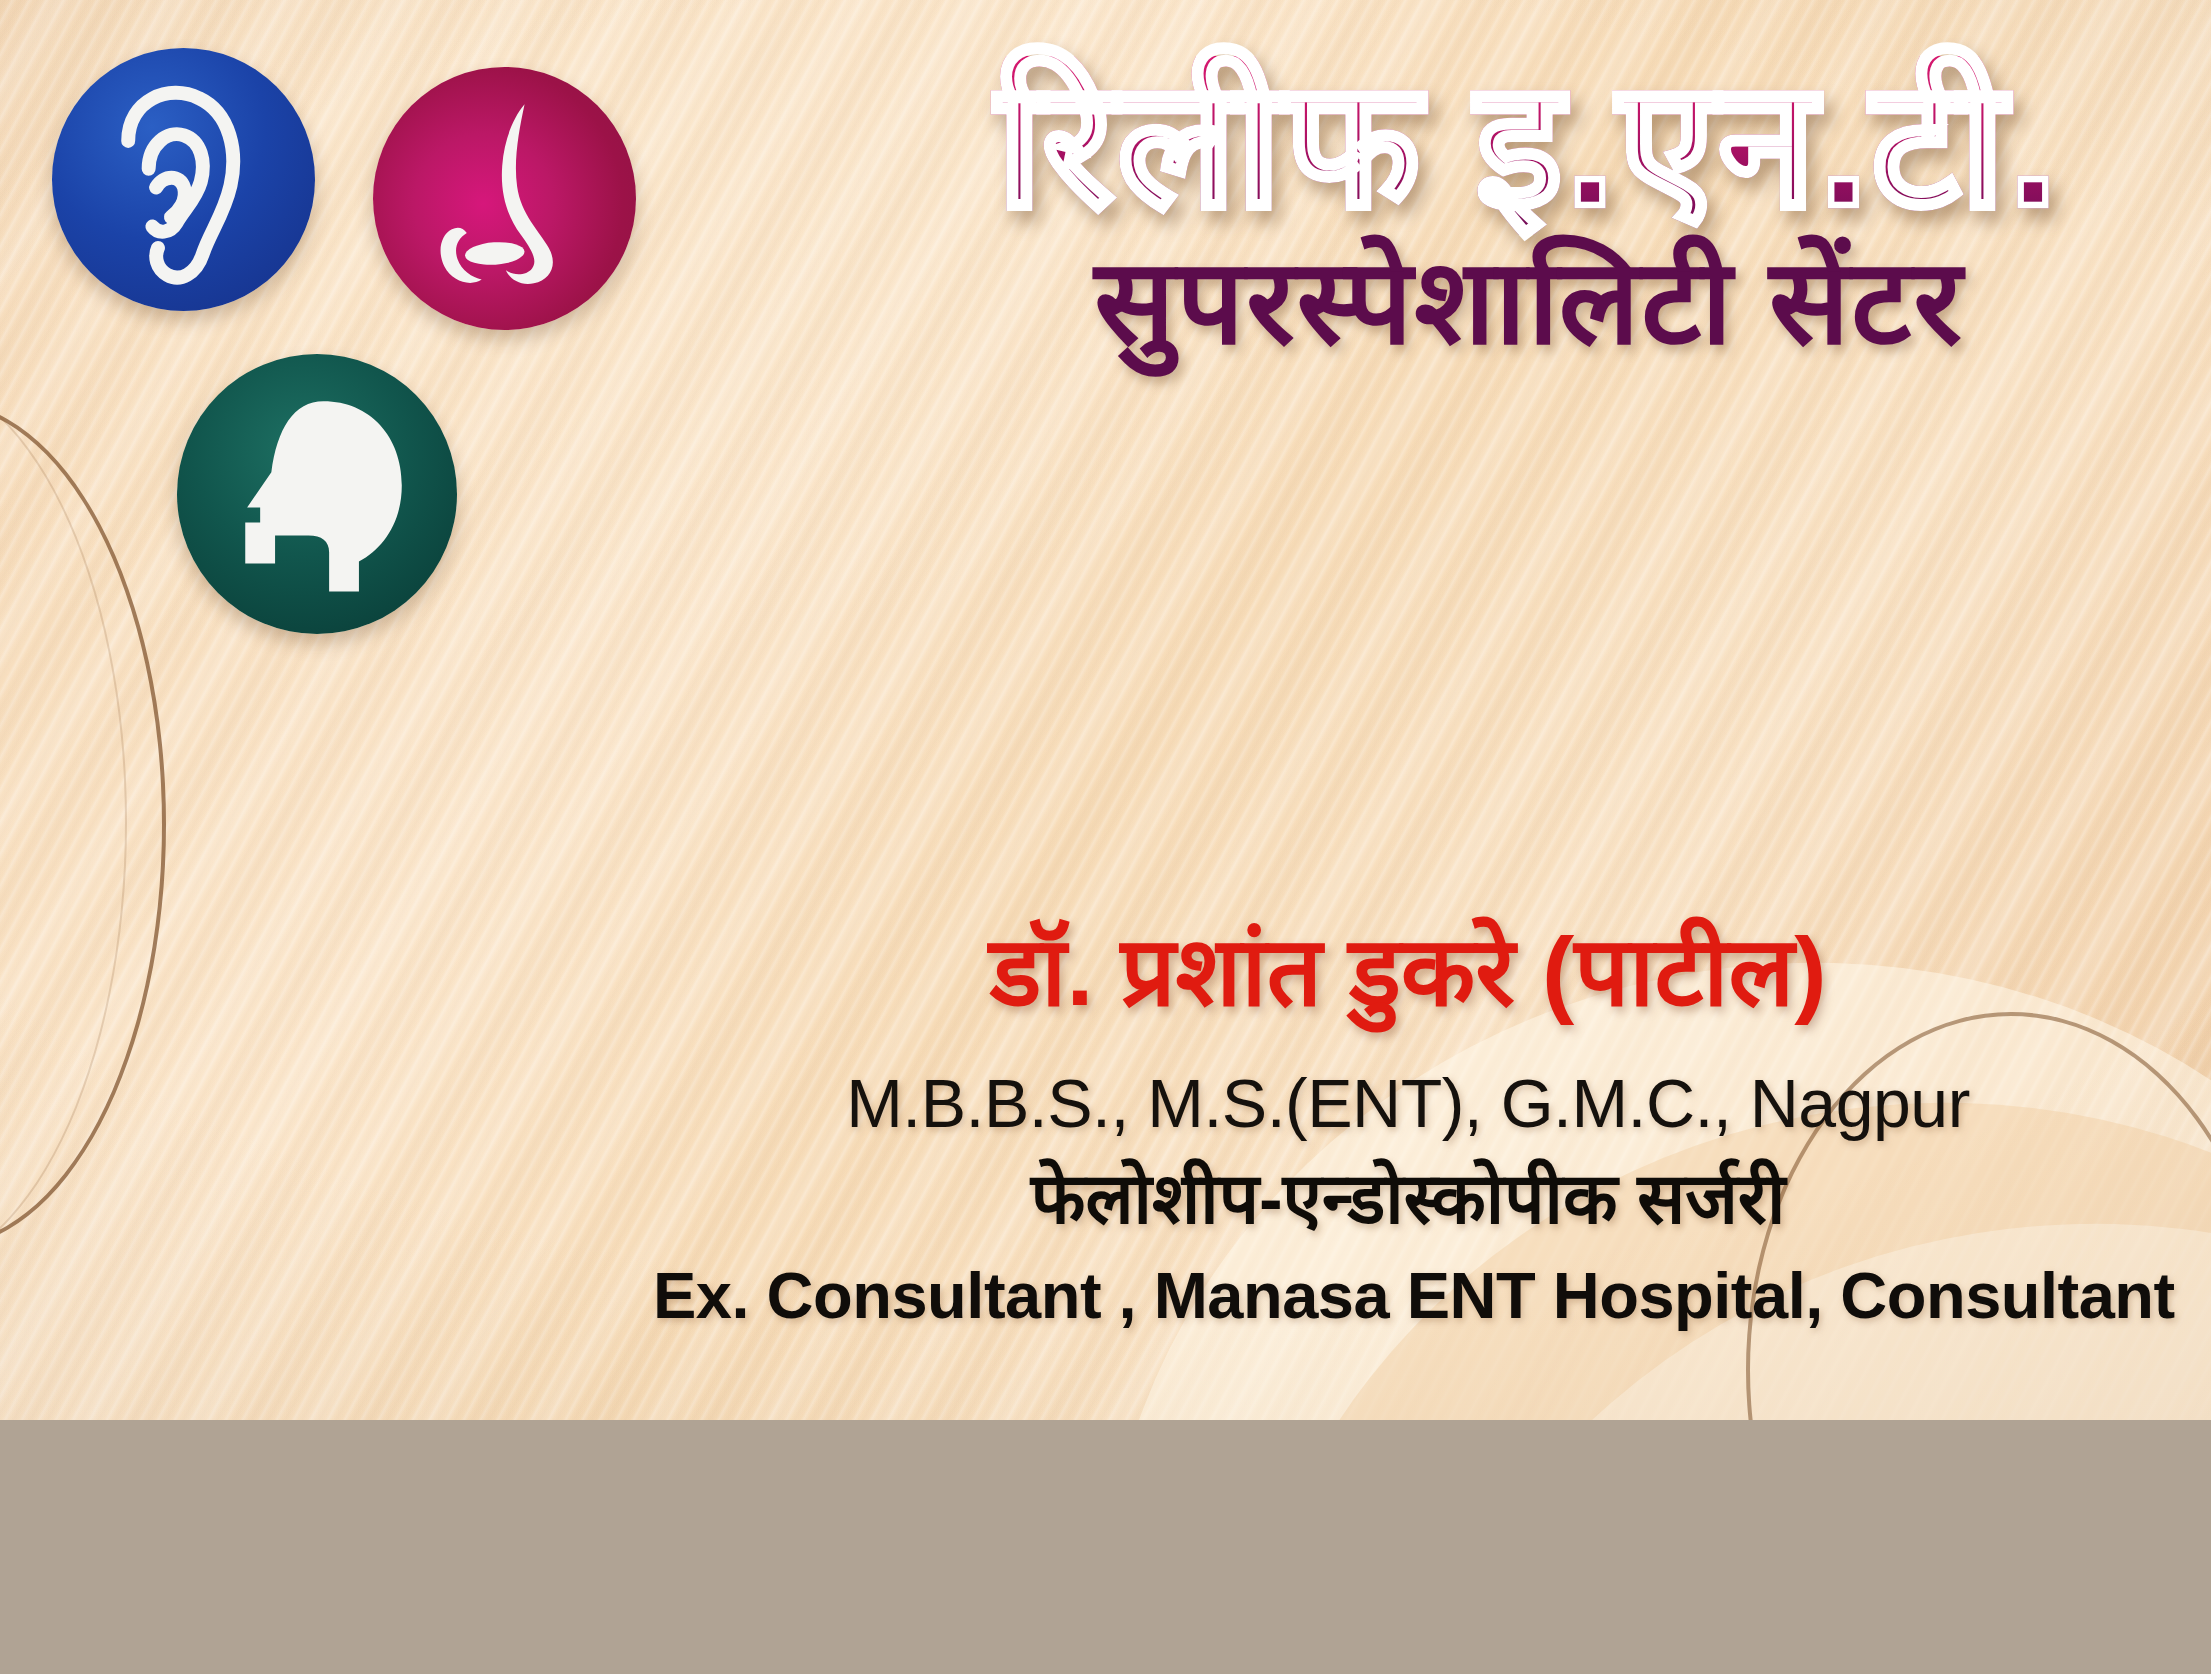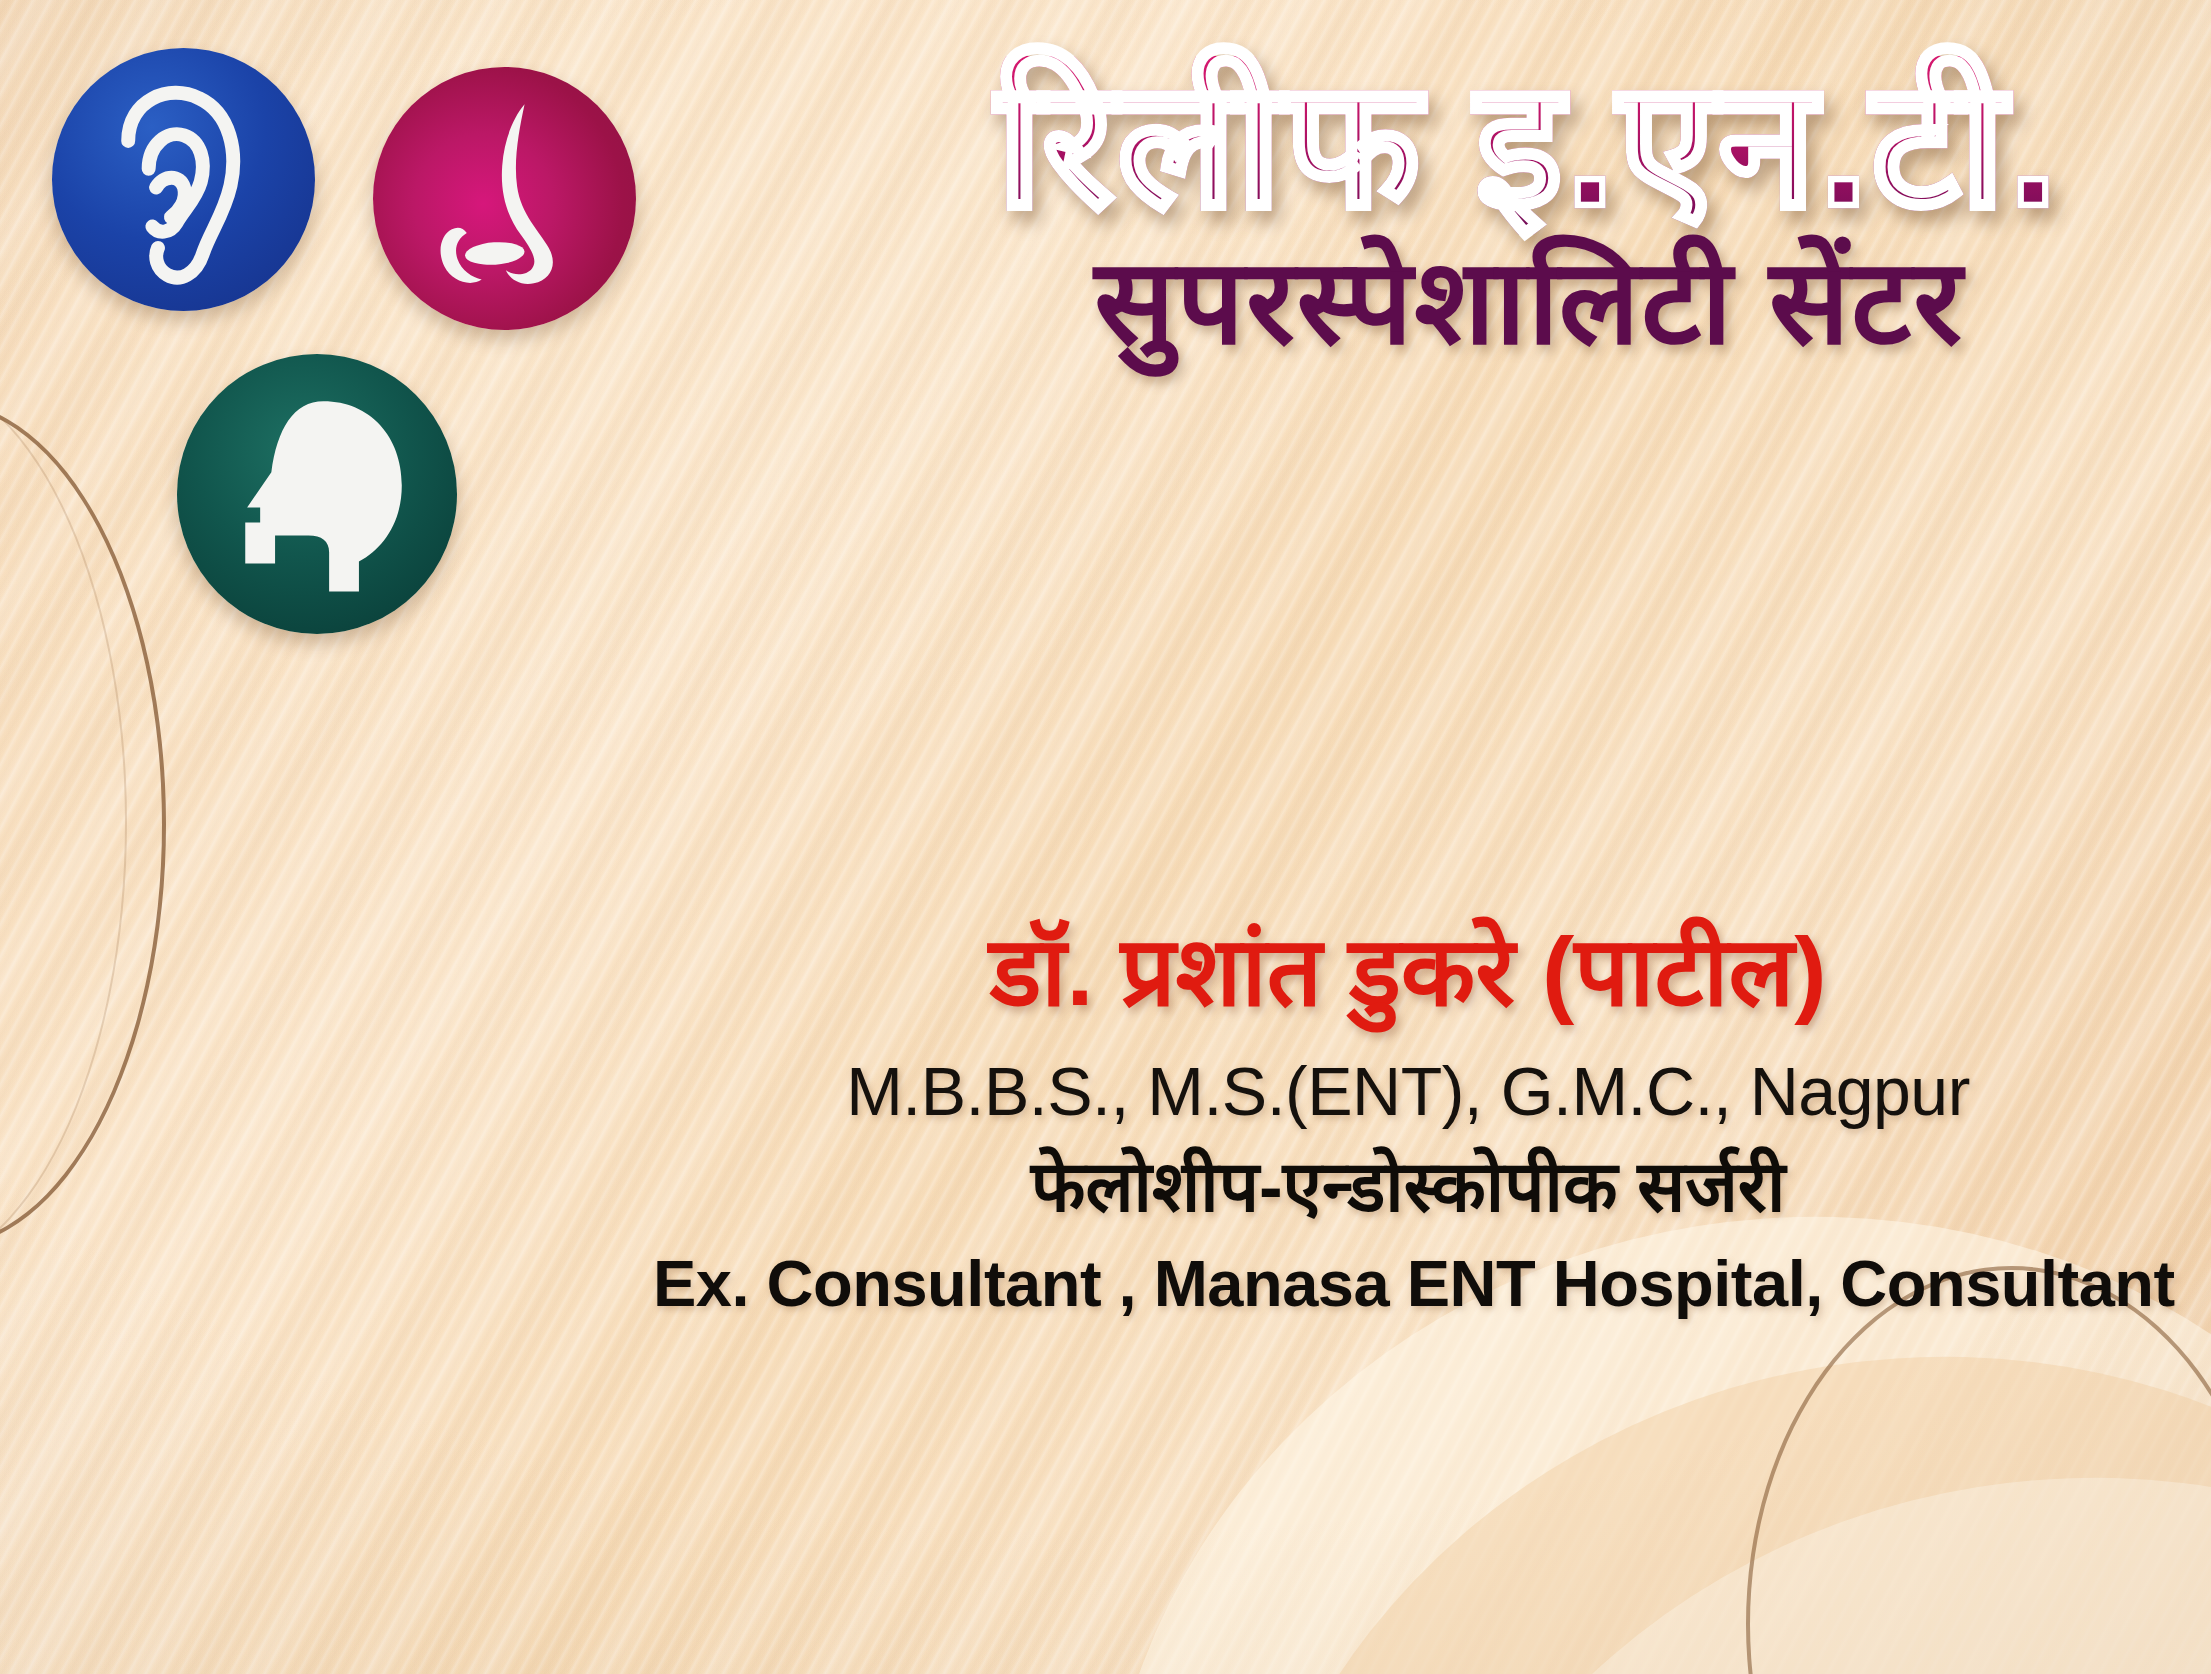--- a/index.html
+++ b/index.html
@@ -7,21 +7,21 @@
     padding: 0;
     background: #b0a394;
   }
   body {
     font-family: "Liberation Sans", sans-serif;
   }
 
   #signboard {
     position: relative;
     width: 2211px;
-    height: 1674px;
+    height: 1420px;
     overflow: hidden;
     background: #ffffff;
   }
 
   
   .bg-base {
     position: absolute;
     inset: 0;
     background:
       radial-gradient(ellipse 70% 60% at 22% 10%, #fbe7cc 0%, rgba(251,231,204,0) 62%),
@@ -212,21 +212,21 @@
   .doc-name {
     font-family: "Liberation Sans", "DejaVu Sans", sans-serif;
     font-weight: 700;
     font-size: 97px;
     line-height: 1.12;
     white-space: nowrap;
     color: #e01b10;
     filter: drop-shadow(3.7px 5.6px 4.7px rgba(120, 60, 30, 0.35));
   }
   .doc-qual {
-    margin-top: 24px;
+    margin-top: 36px;
     font-family: "Liberation Sans", "DejaVu Sans", sans-serif;
     font-weight: 400;
     font-size: 68px;
     line-height: 1.18;
     white-space: nowrap;
     color: #15110d;
     letter-spacing: -0.5px;
     filter: drop-shadow(2.8px 3.7px 3.7px rgba(120, 70, 30, 0.30));
   }
   .doc-fellow {

